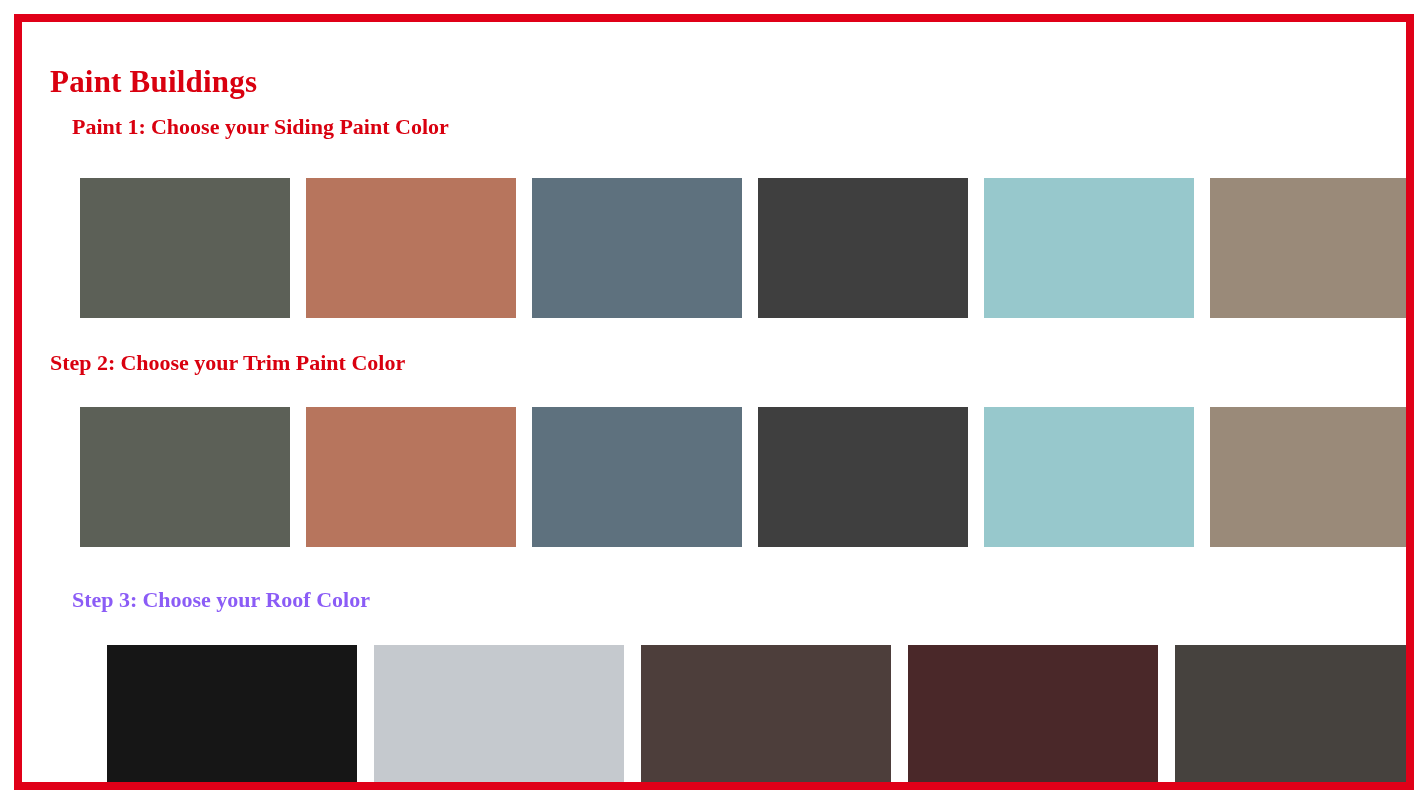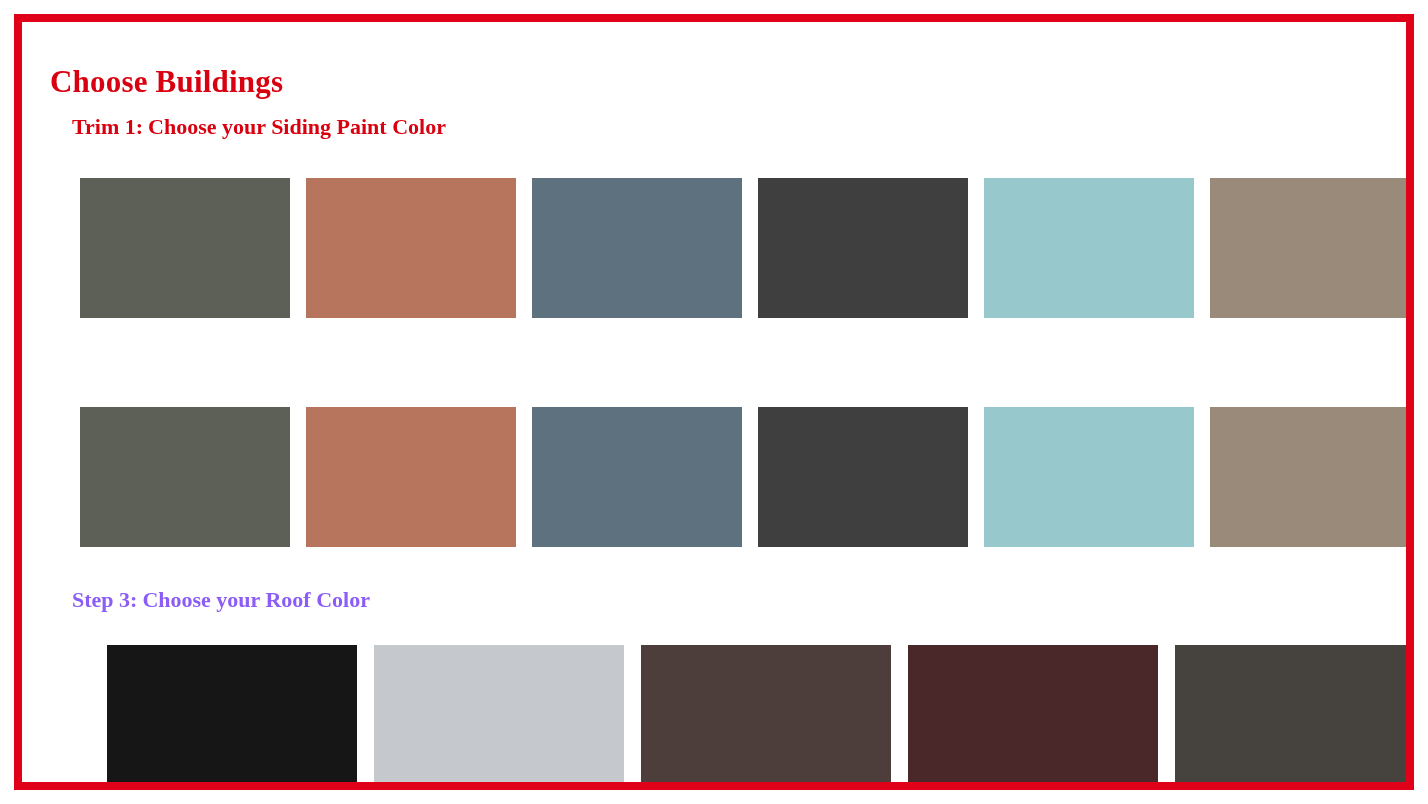--- a/index.html
+++ b/index.html
@@ -112,34 +112,37 @@
   #roof-row .swatch { width: 250px; height: 139px; }
 </style>
 </head>
 <body>
 
 <div id="page-frame" style="border-color: rgb(224, 0, 24); background: rgb(255, 255, 255);">
   <div id="inner-page-edge"></div>
 
   <div id="content">
 
-    <h1 id="page-title" style="color: rgb(217, 0, 15);">Choose Buildings</h1>
+    <h1 id="page-title" style="color: rgb(217, 0, 15);">Paint Buildings</h1>
 
     <div class="step-heading" id="step-1-heading" style="color: rgb(217, 0, 15);">
-      <span class="step-label">Trim 1:</span><span class="step-desc">Choose your Siding Paint Color</span>
+      <span class="step-label">Paint 1:</span><span class="step-desc">Choose your Siding Paint Color</span>
     </div>
     <div class="swatch-row" id="siding-row">
         <div class="swatch" title="#5c6057" style="background: rgb(92, 96, 87);"></div>
         <div class="swatch" title="#b7755d" style="background: rgb(183, 117, 93);"></div>
         <div class="swatch" title="#5e717e" style="background: rgb(94, 113, 126);"></div>
         <div class="swatch" title="#3f3f3f" style="background: rgb(63, 63, 63);"></div>
         <div class="swatch" title="#97c8cc" style="background: rgb(151, 200, 204);"></div>
         <div class="swatch" title="#9a8a79" style="background: rgb(154, 138, 121);"></div>
       </div>
 
+    <div class="step-heading" id="step-2-heading" style="color: rgb(217, 0, 15);">
+      <span class="step-label">Step 2:</span><span class="step-desc">Choose your Trim Paint Color</span>
+    </div>
     <div class="swatch-row" id="trim-row">
         <div class="swatch" title="#5c6057" style="background: rgb(92, 96, 87);"></div>
         <div class="swatch" title="#b7755d" style="background: rgb(183, 117, 93);"></div>
         <div class="swatch" title="#5e717e" style="background: rgb(94, 113, 126);"></div>
         <div class="swatch" title="#3f3f3f" style="background: rgb(63, 63, 63);"></div>
         <div class="swatch" title="#97c8cc" style="background: rgb(151, 200, 204);"></div>
         <div class="swatch" title="#9a8a79" style="background: rgb(154, 138, 121);"></div>
       </div>
 
     <div class="step-heading" id="step-3-heading" style="color: #8b5cf6;">

